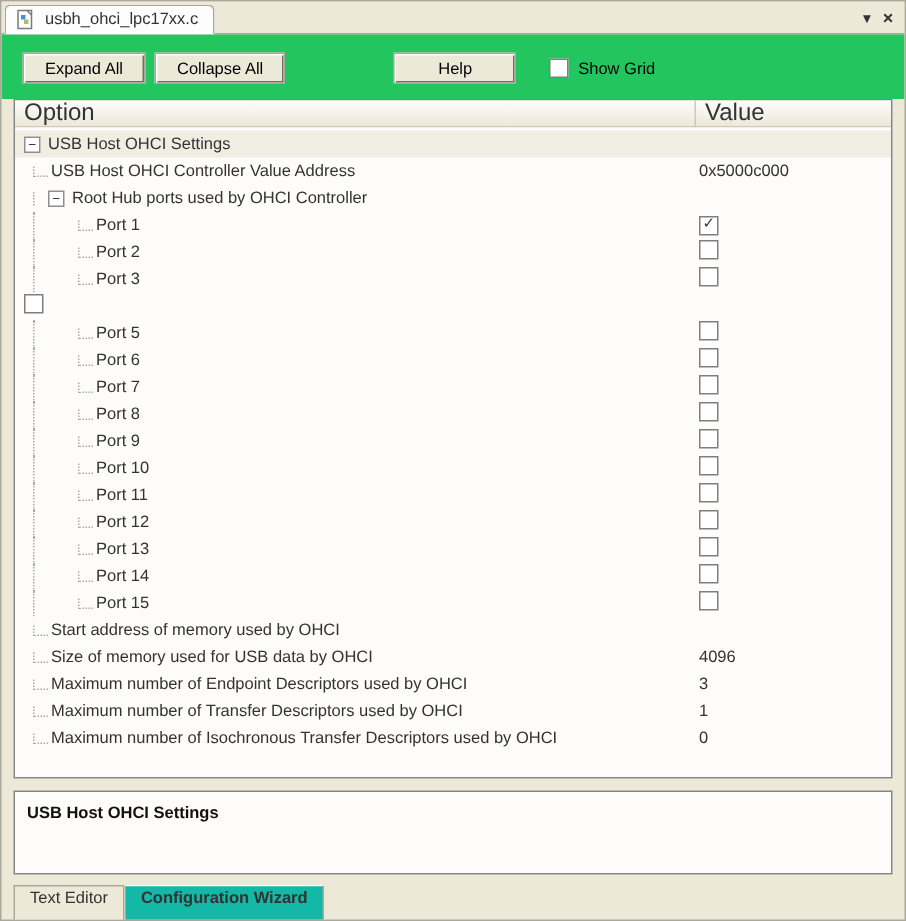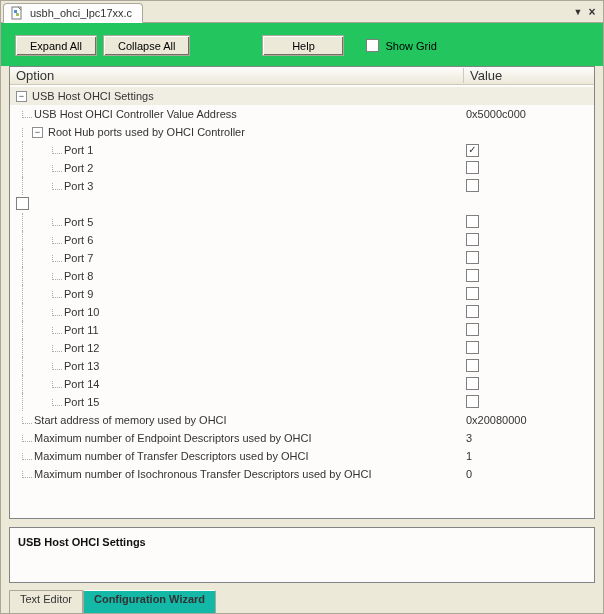--- a/index.html
+++ b/index.html
@@ -93,21 +93,21 @@
     margin: 0 8px;
     border: 1px solid #848484;
     background: #fff;
     min-height: 0;
   }
   .colhdr {
     display: flex;
     background: linear-gradient(#fcfcfc,#ece9d8);
     border-bottom: 1px solid #cecab8;
     color: #333;
-    font-size: 13px;
+    font-size: 16px;
     height: 18px;
     align-items: center;
   }
   .colhdr .c-opt { flex: 1; padding-left: 6px; border-right: 1px solid #cecab8; }
   .colhdr .c-val { width: 130px; padding-left: 6px; }
   .tree {
     flex: 1;
     overflow: hidden;
     background: #fdfcfa;
     padding-top: 2px;
@@ -392,21 +392,27 @@
             </div>
             <div class="value-cell"><span class="chk"></span></div>
           </div>
         </div>
 
     <div class="row">
       <div class="label-cell">
         <span class="dotline c0"></span>
         <span class="lab">Start address of memory used by OHCI</span>
       </div>
-      <div class="value-cell">0x20080000</div>
+    </div>
+    <div class="row">
+      <div class="label-cell">
+        <span class="dotline c0"></span>
+        <span class="lab">Size of memory used for USB data by OHCI</span>
+      </div>
+      <div class="value-cell">4096</div>
     </div>
     <div class="row">
       <div class="label-cell">
         <span class="dotline c0"></span>
         <span class="lab">Maximum number of Endpoint Descriptors used by OHCI</span>
       </div>
       <div class="value-cell">3</div>
     </div>
     <div class="row">
       <div class="label-cell">

